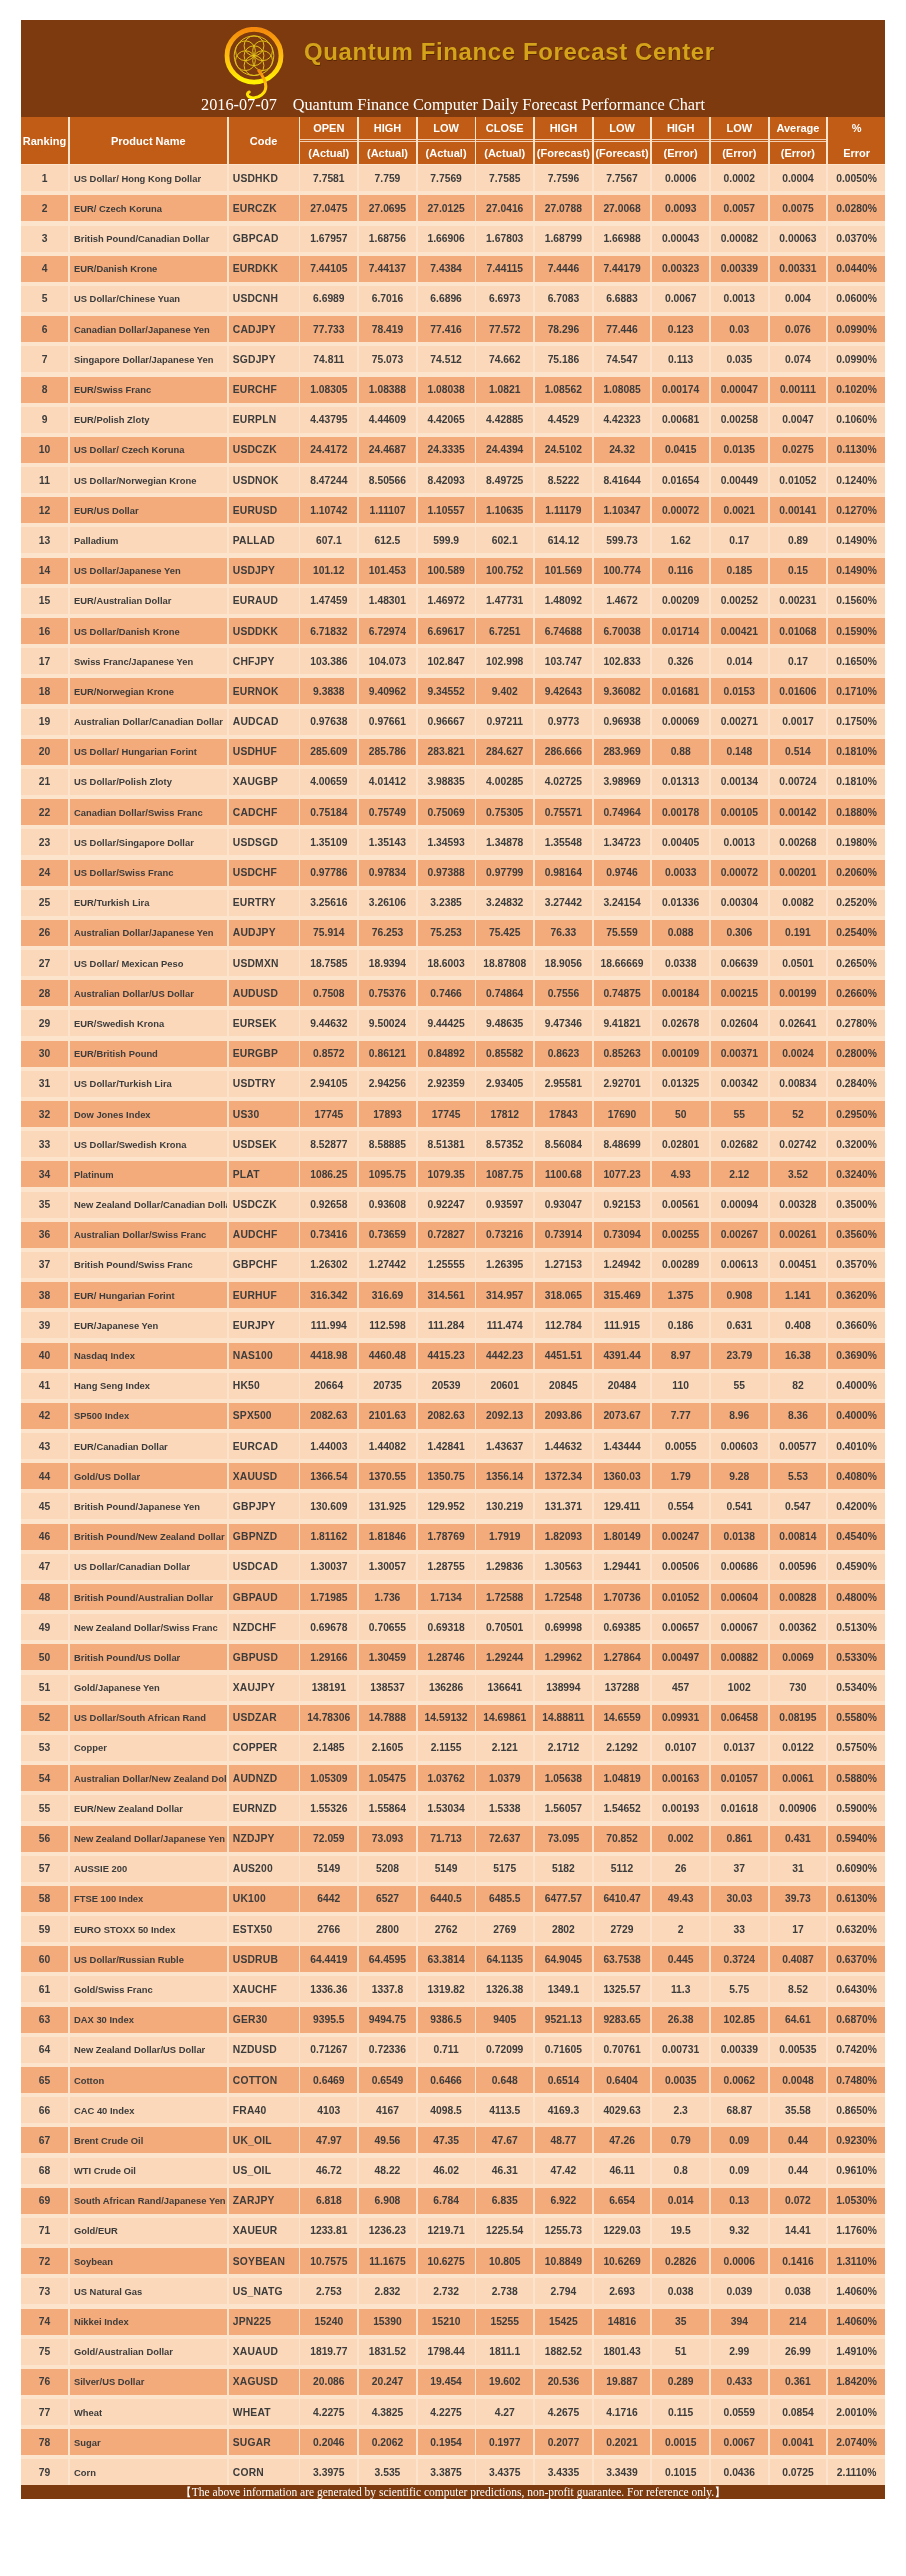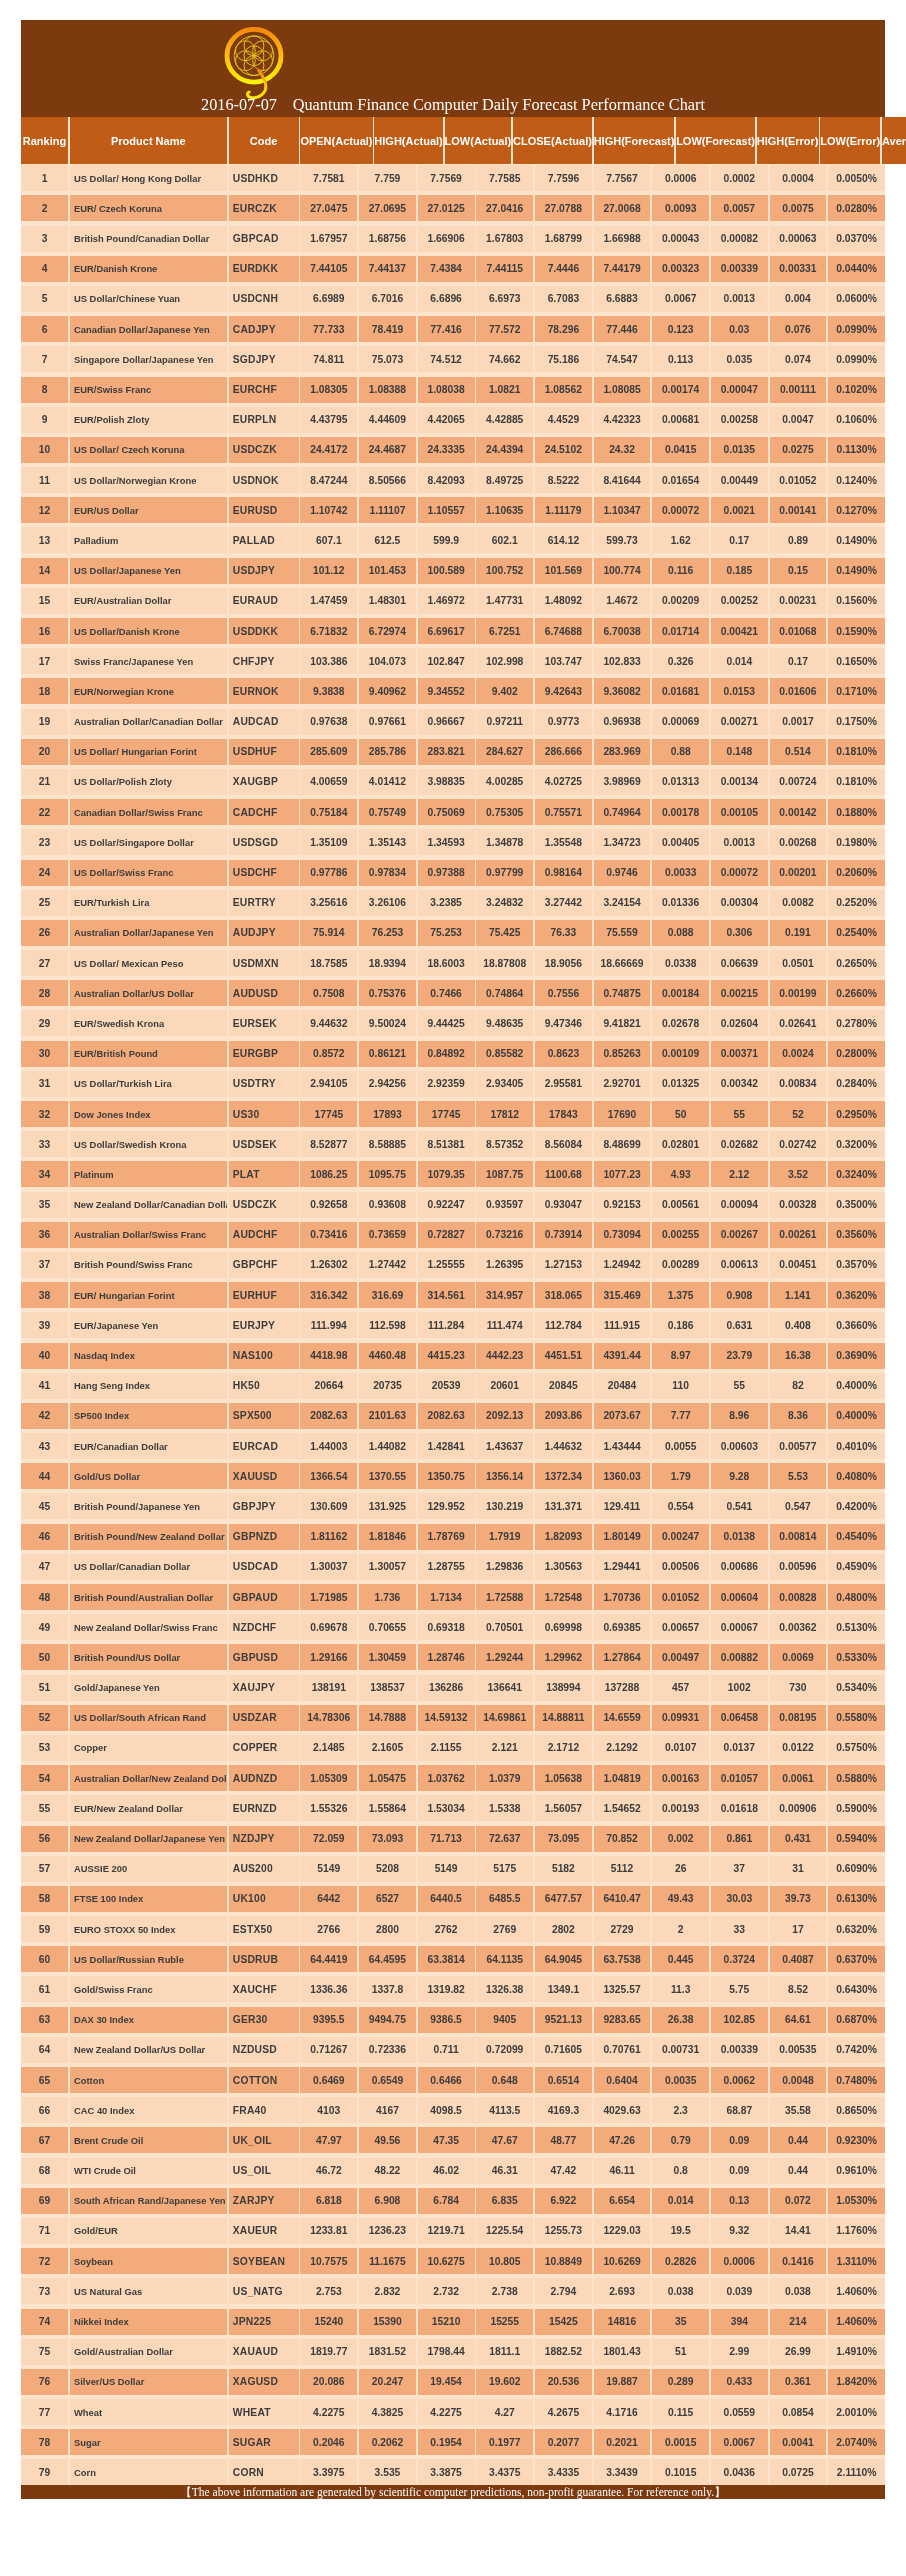--- a/index.html
+++ b/index.html
@@ -13,21 +13,21 @@
   .title{position:absolute;left:283px;top:18px;font-size:24px;font-weight:700;letter-spacing:0.6px;
          color:var(--gold,#D4A319);text-shadow:0.6px 0.6px 0 rgba(70,25,0,.6);white-space:nowrap;}
   .subtitle{position:absolute;left:0;right:0;bottom:2.4px;text-align:center;color:#ffffff;
             font-family:"Liberation Serif",serif;font-size:16.3px;white-space:nowrap;}
   .subtitle .d{margin-right:15.7px;}
   
   .thead{display:grid;grid-template-columns:var(--cols);column-gap:1.8px;
          background:var(--sep-light,#FBE3CC);}
   .th{background:var(--header-orange,#C05C15);color:#fff;font-weight:700;font-size:11px;
       height:47px;display:flex;align-items:center;justify-content:center;text-align:center;}
-  .th.two{flex-direction:row;justify-content:center;}
+  .th.two{flex-direction:column;justify-content:center;}
   .th .lab{flex:1;display:flex;align-items:center;justify-content:center;width:100%;}
   .hdiv{width:100%;height:2.4px;box-sizing:border-box;
         border-top:0.6px solid rgba(255,238,220,.8);border-bottom:0.6px solid rgba(255,238,220,.8);}
   .hdiv.noline{border-color:transparent;}
   
   .tbody{display:flex;flex-direction:column;gap:4.2px;padding-top:1.2px;
          background:var(--sep-light,#FBE3CC);}
   .row{display:grid;grid-template-columns:var(--cols);column-gap:1.8px;height:26px;}
   .row:nth-child(odd) .c{background:var(--row-light,#FBD8B9);}
   .row:nth-child(even) .c{background:var(--row-dark,#F4AB7B);}
@@ -60,20 +60,21 @@
           <circle cx="50" cy="47" r="16.5"></circle>
           <circle cx="50" cy="30.5" r="16.5"></circle>
           <circle cx="50" cy="63.5" r="16.5"></circle>
           <circle cx="35.7" cy="38.75" r="16.5"></circle>
           <circle cx="35.7" cy="55.25" r="16.5"></circle>
           <circle cx="64.3" cy="38.75" r="16.5"></circle>
           <circle cx="64.3" cy="55.25" r="16.5"></circle>
         </g>
         <path d="M58,72 C70,88 74,103 63,112 C55,118 46,119 41,115 C38,112.5 38.5,108.5 42,107.5" fill="none" stroke="url(#rg)" stroke-width="5" stroke-linecap="round"></path>
       </svg>
+      <div class="title">Quantum Finance Forecast Center</div>
       <div class="subtitle">
         <span class="d">2016-07-07</span><span>Quantum Finance Computer Daily Forecast Performance Chart</span>
       </div>
     </div>
 
     <div class="thead" id="thead">
         <div class="th">Ranking</div>
         <div class="th">Product Name</div>
         <div class="th">Code</div>
         <div class="th two">

